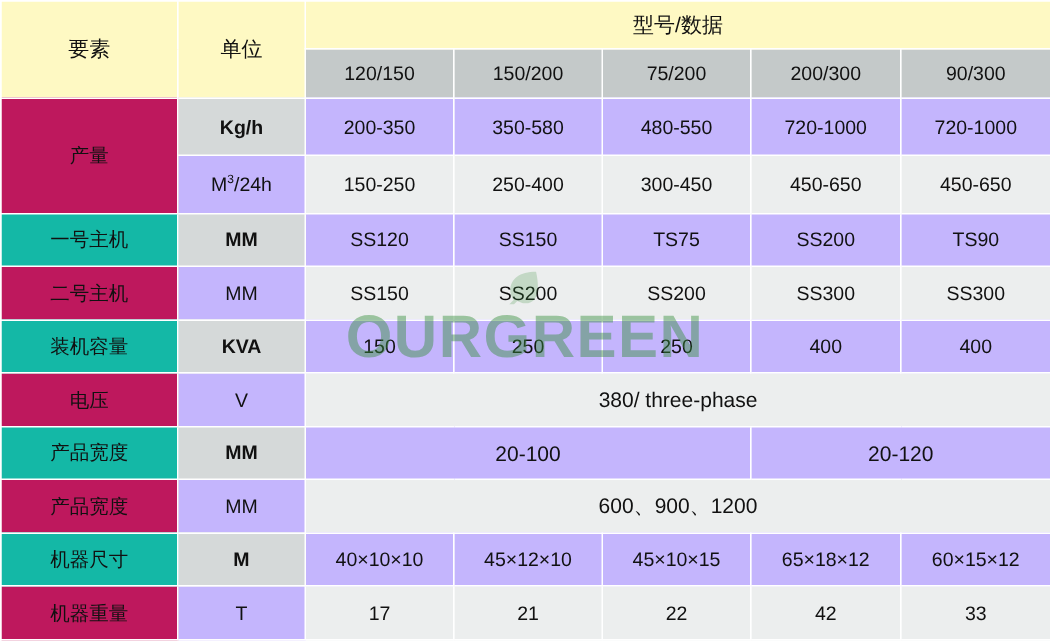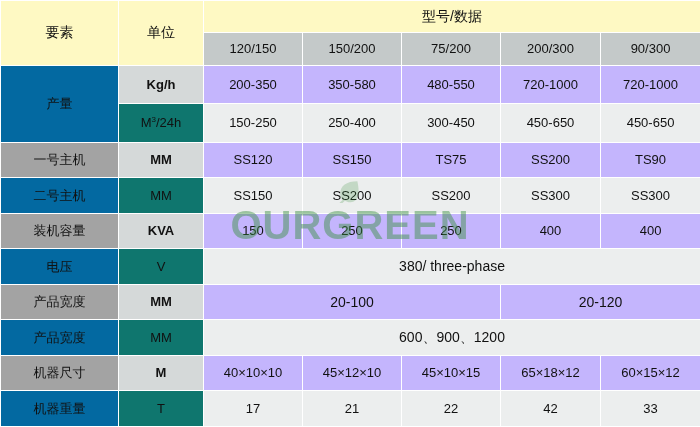--- a/index.html
+++ b/index.html
@@ -68,30 +68,30 @@
   .hdr {
     background: #fef9c3;
     font-size: 14px;
   }
   .hdr-sub {
     background: #c4c9c9;
     font-size: 13px;
   }
   
   .lbl-dark {
-    background: #a3a3a3;
+    background: #14b8a6;
     font-size: 13px;
   }
   .lbl-light {
-    background: #0369a1;
+    background: #be185d;
     font-size: 13px;
   }
   
   .unit-dark { background: #d5d9d9; font-weight: bold; }
-  .unit-light { background: #0f766e; }
+  .unit-light { background: #c4b5fd; }
   
   .d-dark { background: #c4b5fd; }
   .d-light { background: #eceeee; }
   .wide { font-size: 14px; margin-top: 12px; }
   sup {
     font-size: 8px;
     vertical-align: super;
   }
 </style>
 </head>

